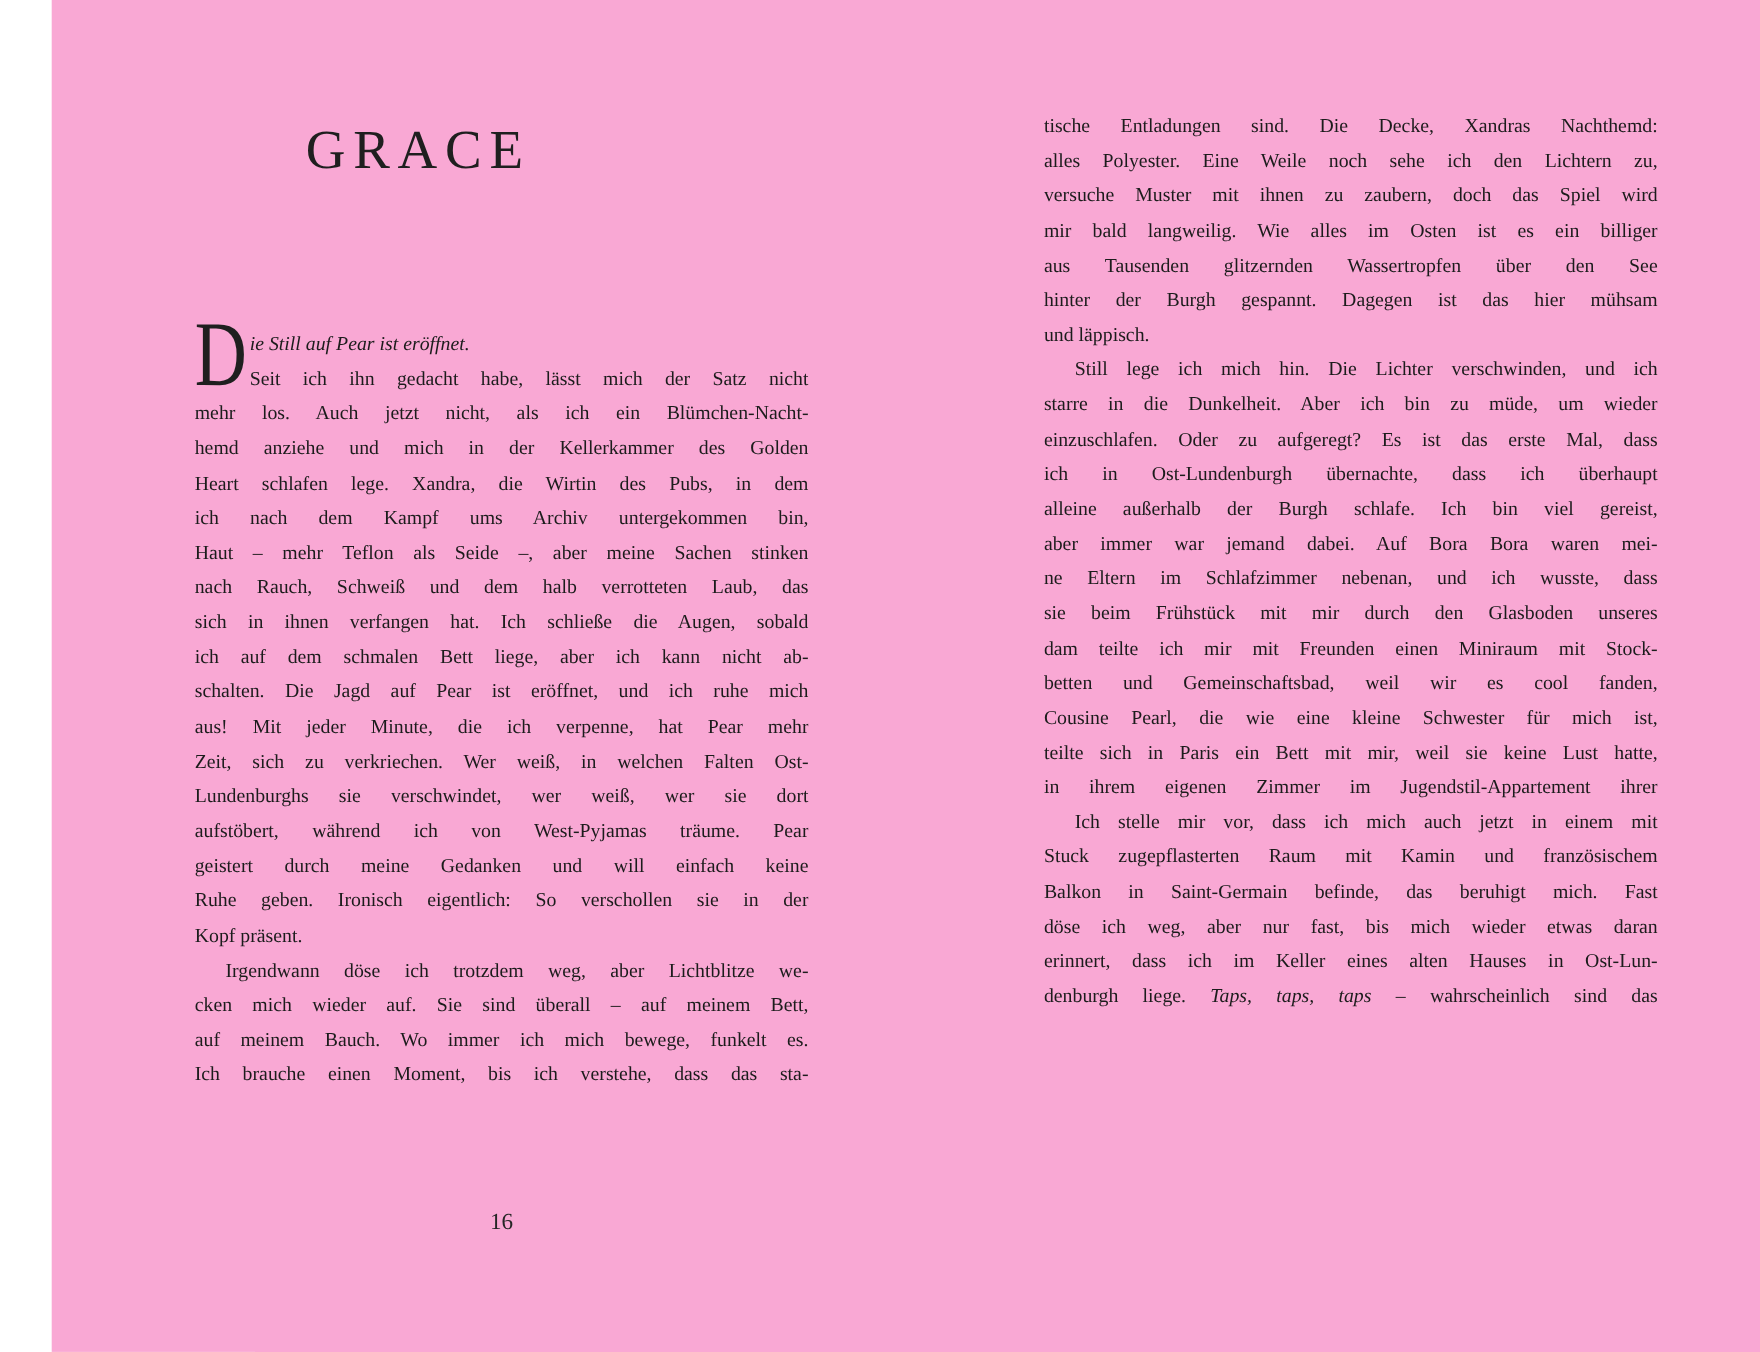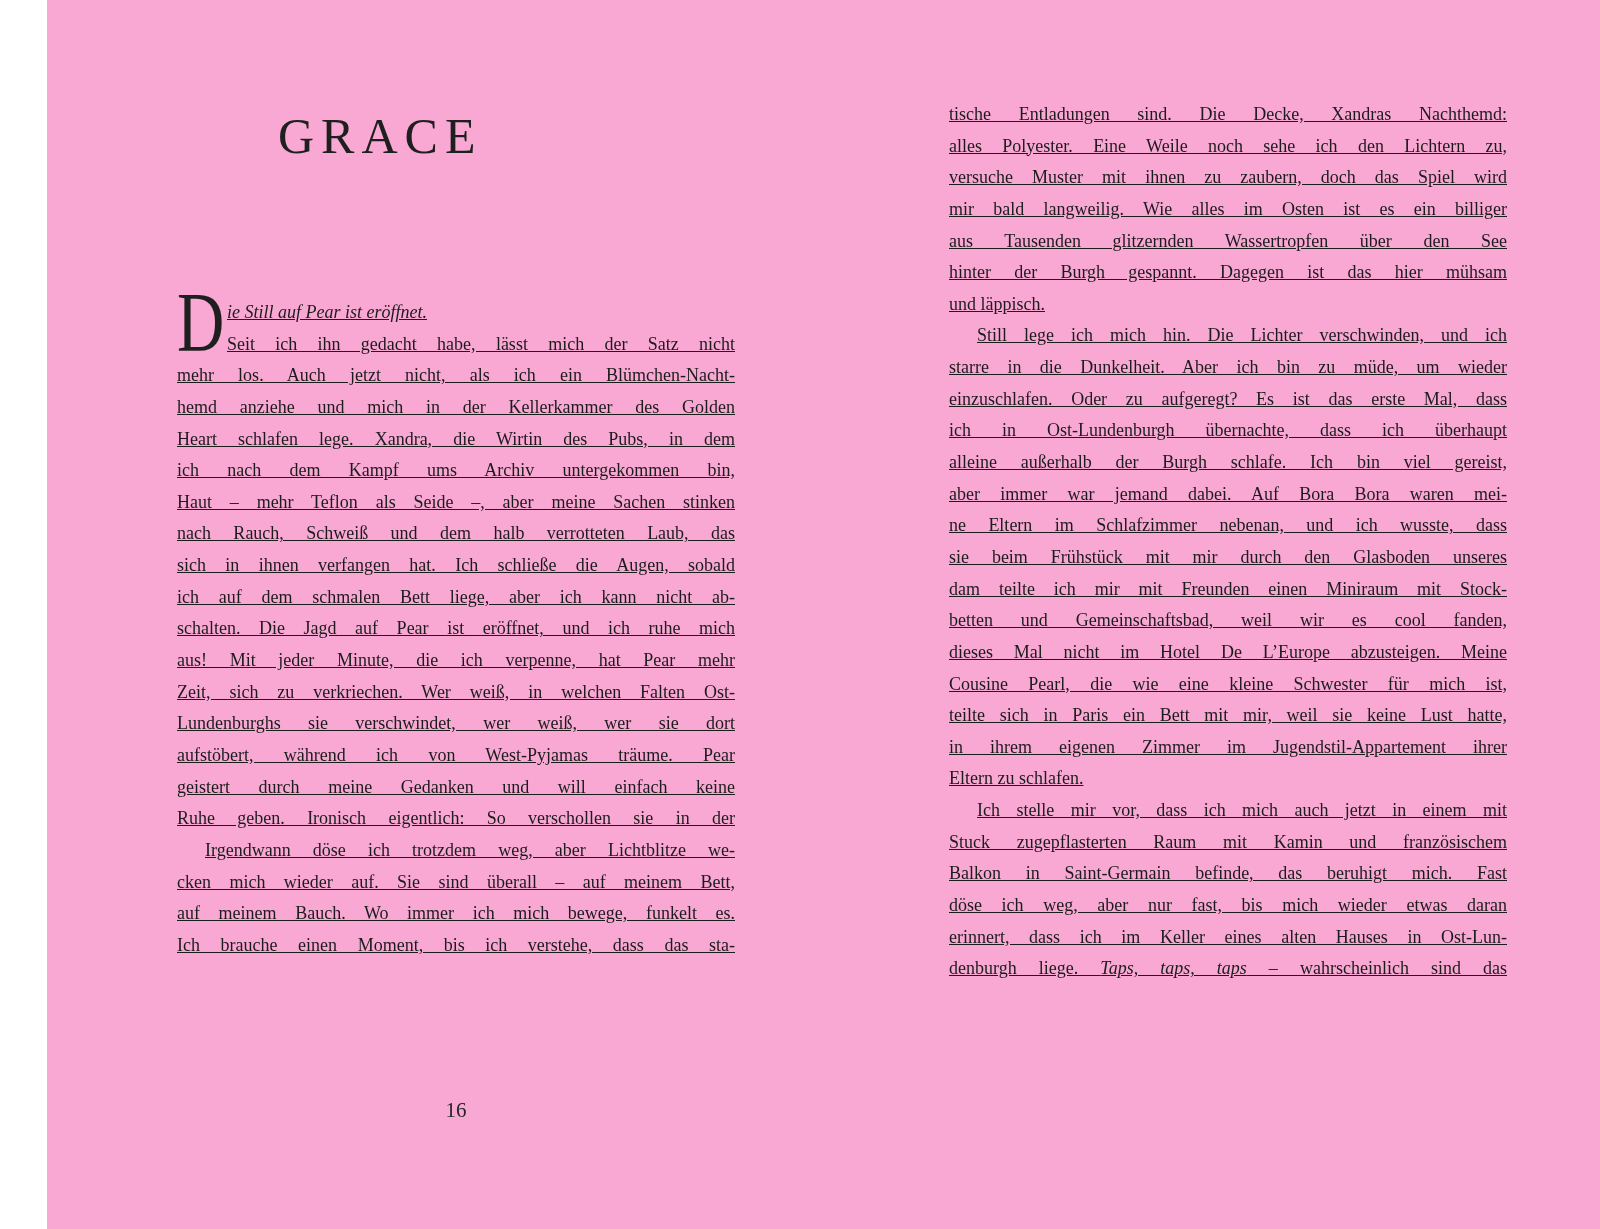--- a/index.html
+++ b/index.html
@@ -38,21 +38,20 @@
     font-weight: 400;
     line-height: 1;
     letter-spacing: 7px;
     color: #1f1f1f;
   }
 
   .body {
     position: absolute;
     left: 0;
     width: 558px;
-    text-decoration: underline;
   }
   #left-body  { top: 297px; }
   #right-body { top: 99px; }
 
   .line {
     height: 31.65px;
     line-height: 31.65px;
     font-size: 18px;
     text-align: justify;
     overflow: hidden;
@@ -110,20 +109,21 @@
         <div class="line"><span>nach Rauch, Schweiß und dem halb verrotteten Laub, das</span></div>
         <div class="line"><span>sich in ihnen verfangen hat. Ich schließe die Augen, sobald</span></div>
         <div class="line"><span>ich auf dem schmalen Bett liege, aber ich kann nicht ab-</span></div>
         <div class="line"><span>schalten. Die Jagd auf Pear ist eröffnet, und ich ruhe mich</span></div>
         <div class="line"><span>aus! Mit jeder Minute, die ich verpenne, hat Pear mehr</span></div>
         <div class="line"><span>Zeit, sich zu verkriechen. Wer weiß, in welchen Falten Ost-</span></div>
         <div class="line"><span>Lundenburghs sie verschwindet, wer weiß, wer sie dort</span></div>
         <div class="line"><span>aufstöbert, während ich von West-Pyjamas träume. Pear</span></div>
         <div class="line"><span>geistert durch meine Gedanken und will einfach keine</span></div>
         <div class="line"><span>Ruhe geben. Ironisch eigentlich: So verschollen sie in der</span></div>
+        <div class="line end"><span>Kopf präsent.</span></div>
         <div class="line indent"><span>Irgendwann döse ich trotzdem weg, aber Lichtblitze we-</span></div>
         <div class="line"><span>cken mich wieder auf. Sie sind überall – auf meinem Bett,</span></div>
         <div class="line"><span>auf meinem Bauch. Wo immer ich mich bewege, funkelt es.</span></div>
         <div class="line"><span>Ich brauche einen Moment, bis ich verstehe, dass das sta-</span></div>
       </div>
     <div class="pagenum">16</div>
   </section>
 
   <section class="page" id="page-right">
     <div class="body" id="right-body">
@@ -137,25 +137,23 @@
         <div class="line indent"><span>Still lege ich mich hin. Die Lichter verschwinden, und ich</span></div>
         <div class="line"><span>starre in die Dunkelheit. Aber ich bin zu müde, um wieder</span></div>
         <div class="line"><span>einzuschlafen. Oder zu aufgeregt? Es ist das erste Mal, dass</span></div>
         <div class="line"><span>ich in Ost-Lundenburgh übernachte, dass ich überhaupt</span></div>
         <div class="line"><span>alleine außerhalb der Burgh schlafe. Ich bin viel gereist,</span></div>
         <div class="line"><span>aber immer war jemand dabei. Auf Bora Bora waren mei-</span></div>
         <div class="line"><span>ne Eltern im Schlafzimmer nebenan, und ich wusste, dass</span></div>
         <div class="line"><span>sie beim Frühstück mit mir durch den Glasboden unseres</span></div>
         <div class="line"><span>dam teilte ich mir mit Freunden einen Miniraum mit Stock-</span></div>
         <div class="line"><span>betten und Gemeinschaftsbad, weil wir es cool fanden,</span></div>
-        <div class="line"><span>dieses Mal nicht im Hotel De L’Europe abzusteigen. Meine</span></div>
         <div class="line"><span>Cousine Pearl, die wie eine kleine Schwester für mich ist,</span></div>
         <div class="line"><span>teilte sich in Paris ein Bett mit mir, weil sie keine Lust hatte,</span></div>
         <div class="line"><span>in ihrem eigenen Zimmer im Jugendstil-Appartement ihrer</span></div>
-        <div class="line end"><span>Eltern zu schlafen.</span></div>
         <div class="line indent"><span>Ich stelle mir vor, dass ich mich auch jetzt in einem mit</span></div>
         <div class="line"><span>Stuck zugepflasterten Raum mit Kamin und französischem</span></div>
         <div class="line"><span>Balkon in Saint-Germain befinde, das beruhigt mich. Fast</span></div>
         <div class="line"><span>döse ich weg, aber nur fast, bis mich wieder etwas daran</span></div>
         <div class="line"><span>erinnert, dass ich im Keller eines alten Hauses in Ost-Lun-</span></div>
         <div class="line"><span>denburgh liege. </span><span class="it">Taps, taps, taps</span><span> – wahrscheinlich sind das</span></div>
       </div>
   </section>
 
 </div>

